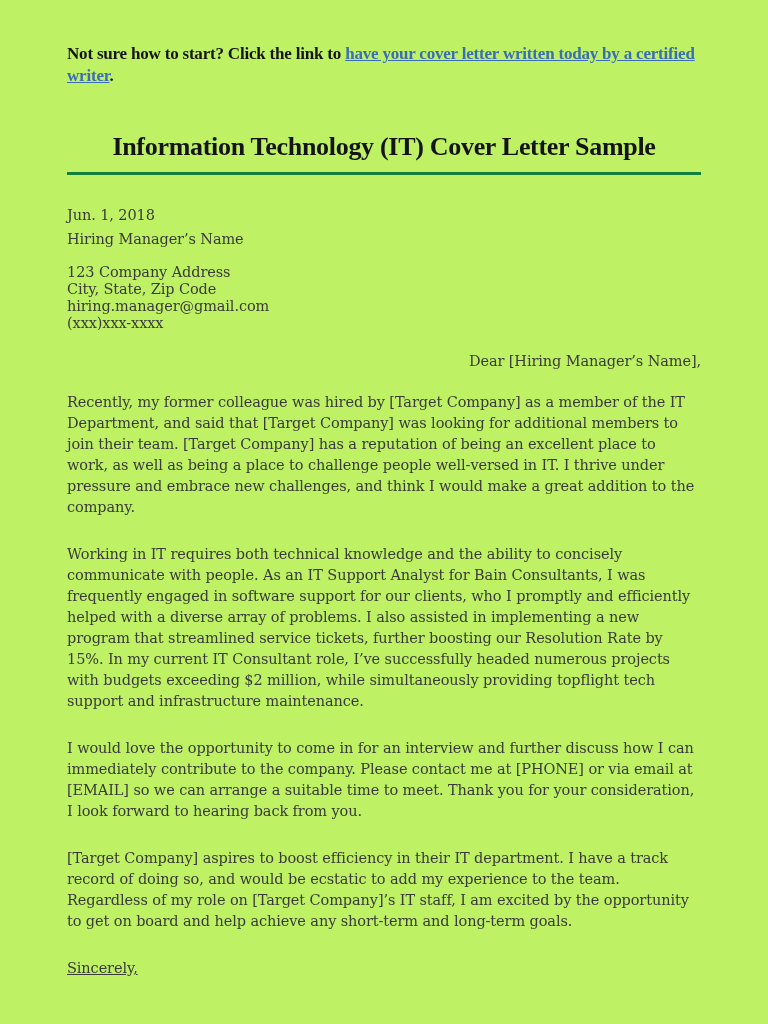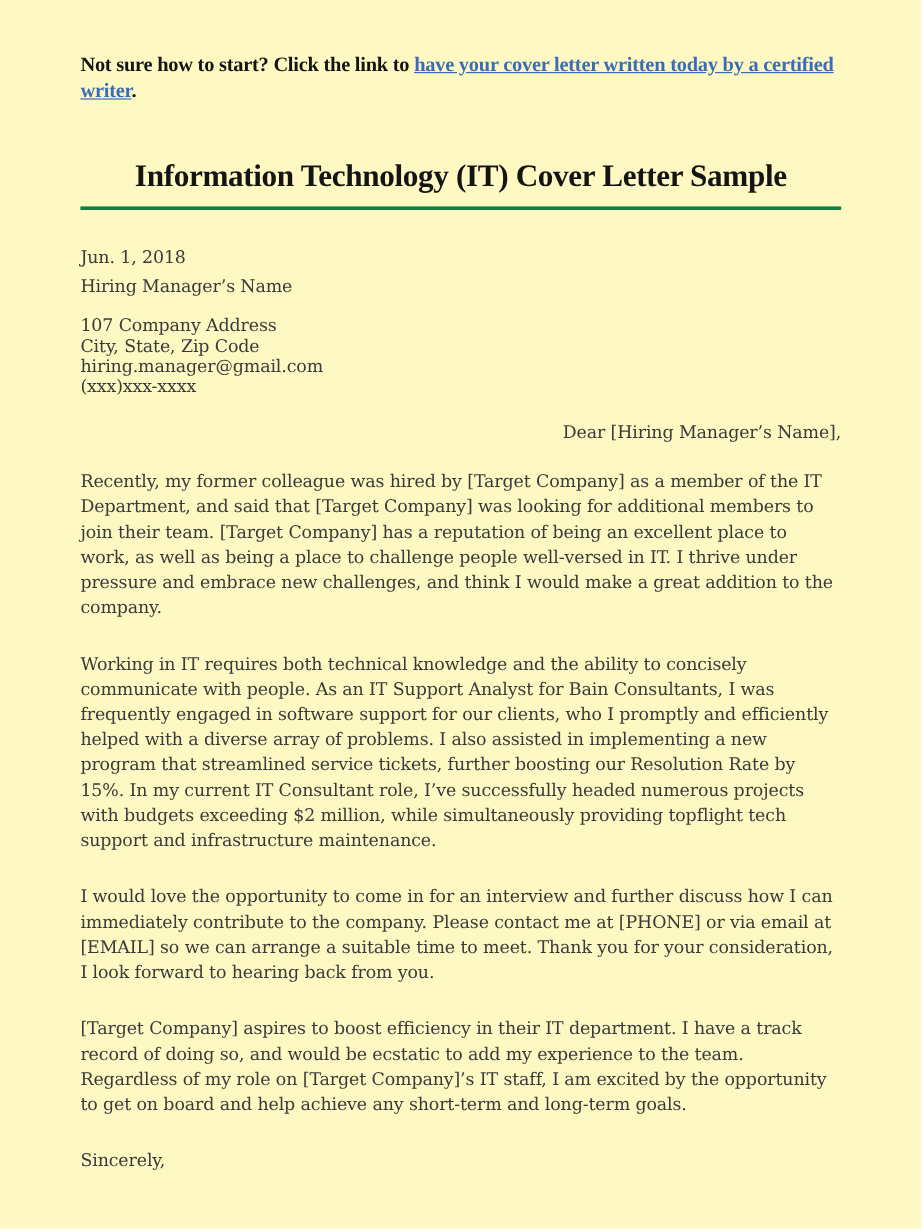--- a/index.html
+++ b/index.html
@@ -7,21 +7,21 @@
     --body-text: #3a3a3a;
     --heading-text: #141414;
   }
   * { margin: 0; padding: 0; box-sizing: border-box; }
   html, body { background: #ffffff; }
   .page {
     position: relative;
     width: 768px;
     height: 1024px;
     margin: 0 auto;
-    background: #fef9c3;
+    background: #bef264;
     padding: 43px 67px 0 67px;
     overflow: hidden;
     font-family: "DejaVu Serif", serif;
     color: var(--body-text);
   }
   
   .top-note {
     font-family: "Liberation Serif", serif;
     font-weight: bold;
     font-size: 17px;
@@ -57,41 +57,41 @@
     line-height: 21px;
     letter-spacing: -0.1px;
   }
   .letter p { margin: 0; }
   .date-line { margin-bottom: 3px !important; }
   .recipient-line { margin-bottom: 14px !important; }
   .address-block { line-height: 17px; margin-bottom: 19px; }
   .salutation { margin-bottom: 20px !important; text-align: right; }
   .body-para { margin-bottom: 26px !important; }
   .body-para:nth-of-type(3) { margin-bottom: 24px !important; }
-  .closing { margin-top: -12px; margin-bottom: 3px !important; }
+  .closing { margin-top: -12px; margin-bottom: 3px !important; text-decoration: underline; }
 </style>
 </head>
 <body>
 
 <div class="page">
 
   <div class="top-note">
     <span>Not sure how to start? Click the link to </span><a href="#">have your cover letter written today by a certified writer</a><span>.</span>
   </div>
 
   <div class="title-section">
     <h1>Information Technology (IT) Cover Letter Sample</h1>
   </div>
 
   <div class="letter">
     <p class="date-line">Jun. 1, 2018</p>
     <p class="recipient-line">Hiring Manager’s Name</p>
 
     <div class="address-block">
-      <p>107 Company Address</p>
+      <p>123 Company Address</p>
       <p>City, State, Zip Code</p>
       <p>hiring.manager@gmail.com</p>
       <p>(xxx)xxx-xxxx</p>
     </div>
 
     <p class="salutation">Dear [Hiring Manager’s Name],</p>
 
     <p class="body-para">Recently, my former colleague was hired by [Target Company] as a member of the IT Department, and said that [Target Company] was looking for additional members to join their team. [Target Company] has a reputation of being an excellent place to work, as well as being a place to challenge people well-versed in IT. I thrive under pressure and embrace new challenges, and think I would make a great addition to the company.</p>
     <p class="body-para">Working in IT requires both technical knowledge and the ability to concisely communicate with people. As an IT Support Analyst for Bain Consultants, I was frequently engaged in software support for our clients, who I promptly and efficiently helped with a diverse array of problems. I also assisted in implementing a new program that streamlined service tickets, further boosting our Resolution Rate by 15%. In my current IT Consultant role, I’ve successfully headed numerous projects with budgets exceeding $2 million, while simultaneously providing topflight tech support and infrastructure maintenance.</p>
     <p class="body-para">I would love the opportunity to come in for an interview and further discuss how I can immediately contribute to the company. Please contact me at [PHONE] or via email at [EMAIL] so we can arrange a suitable time to meet. Thank you for your consideration, I look forward to hearing back from you.</p>

